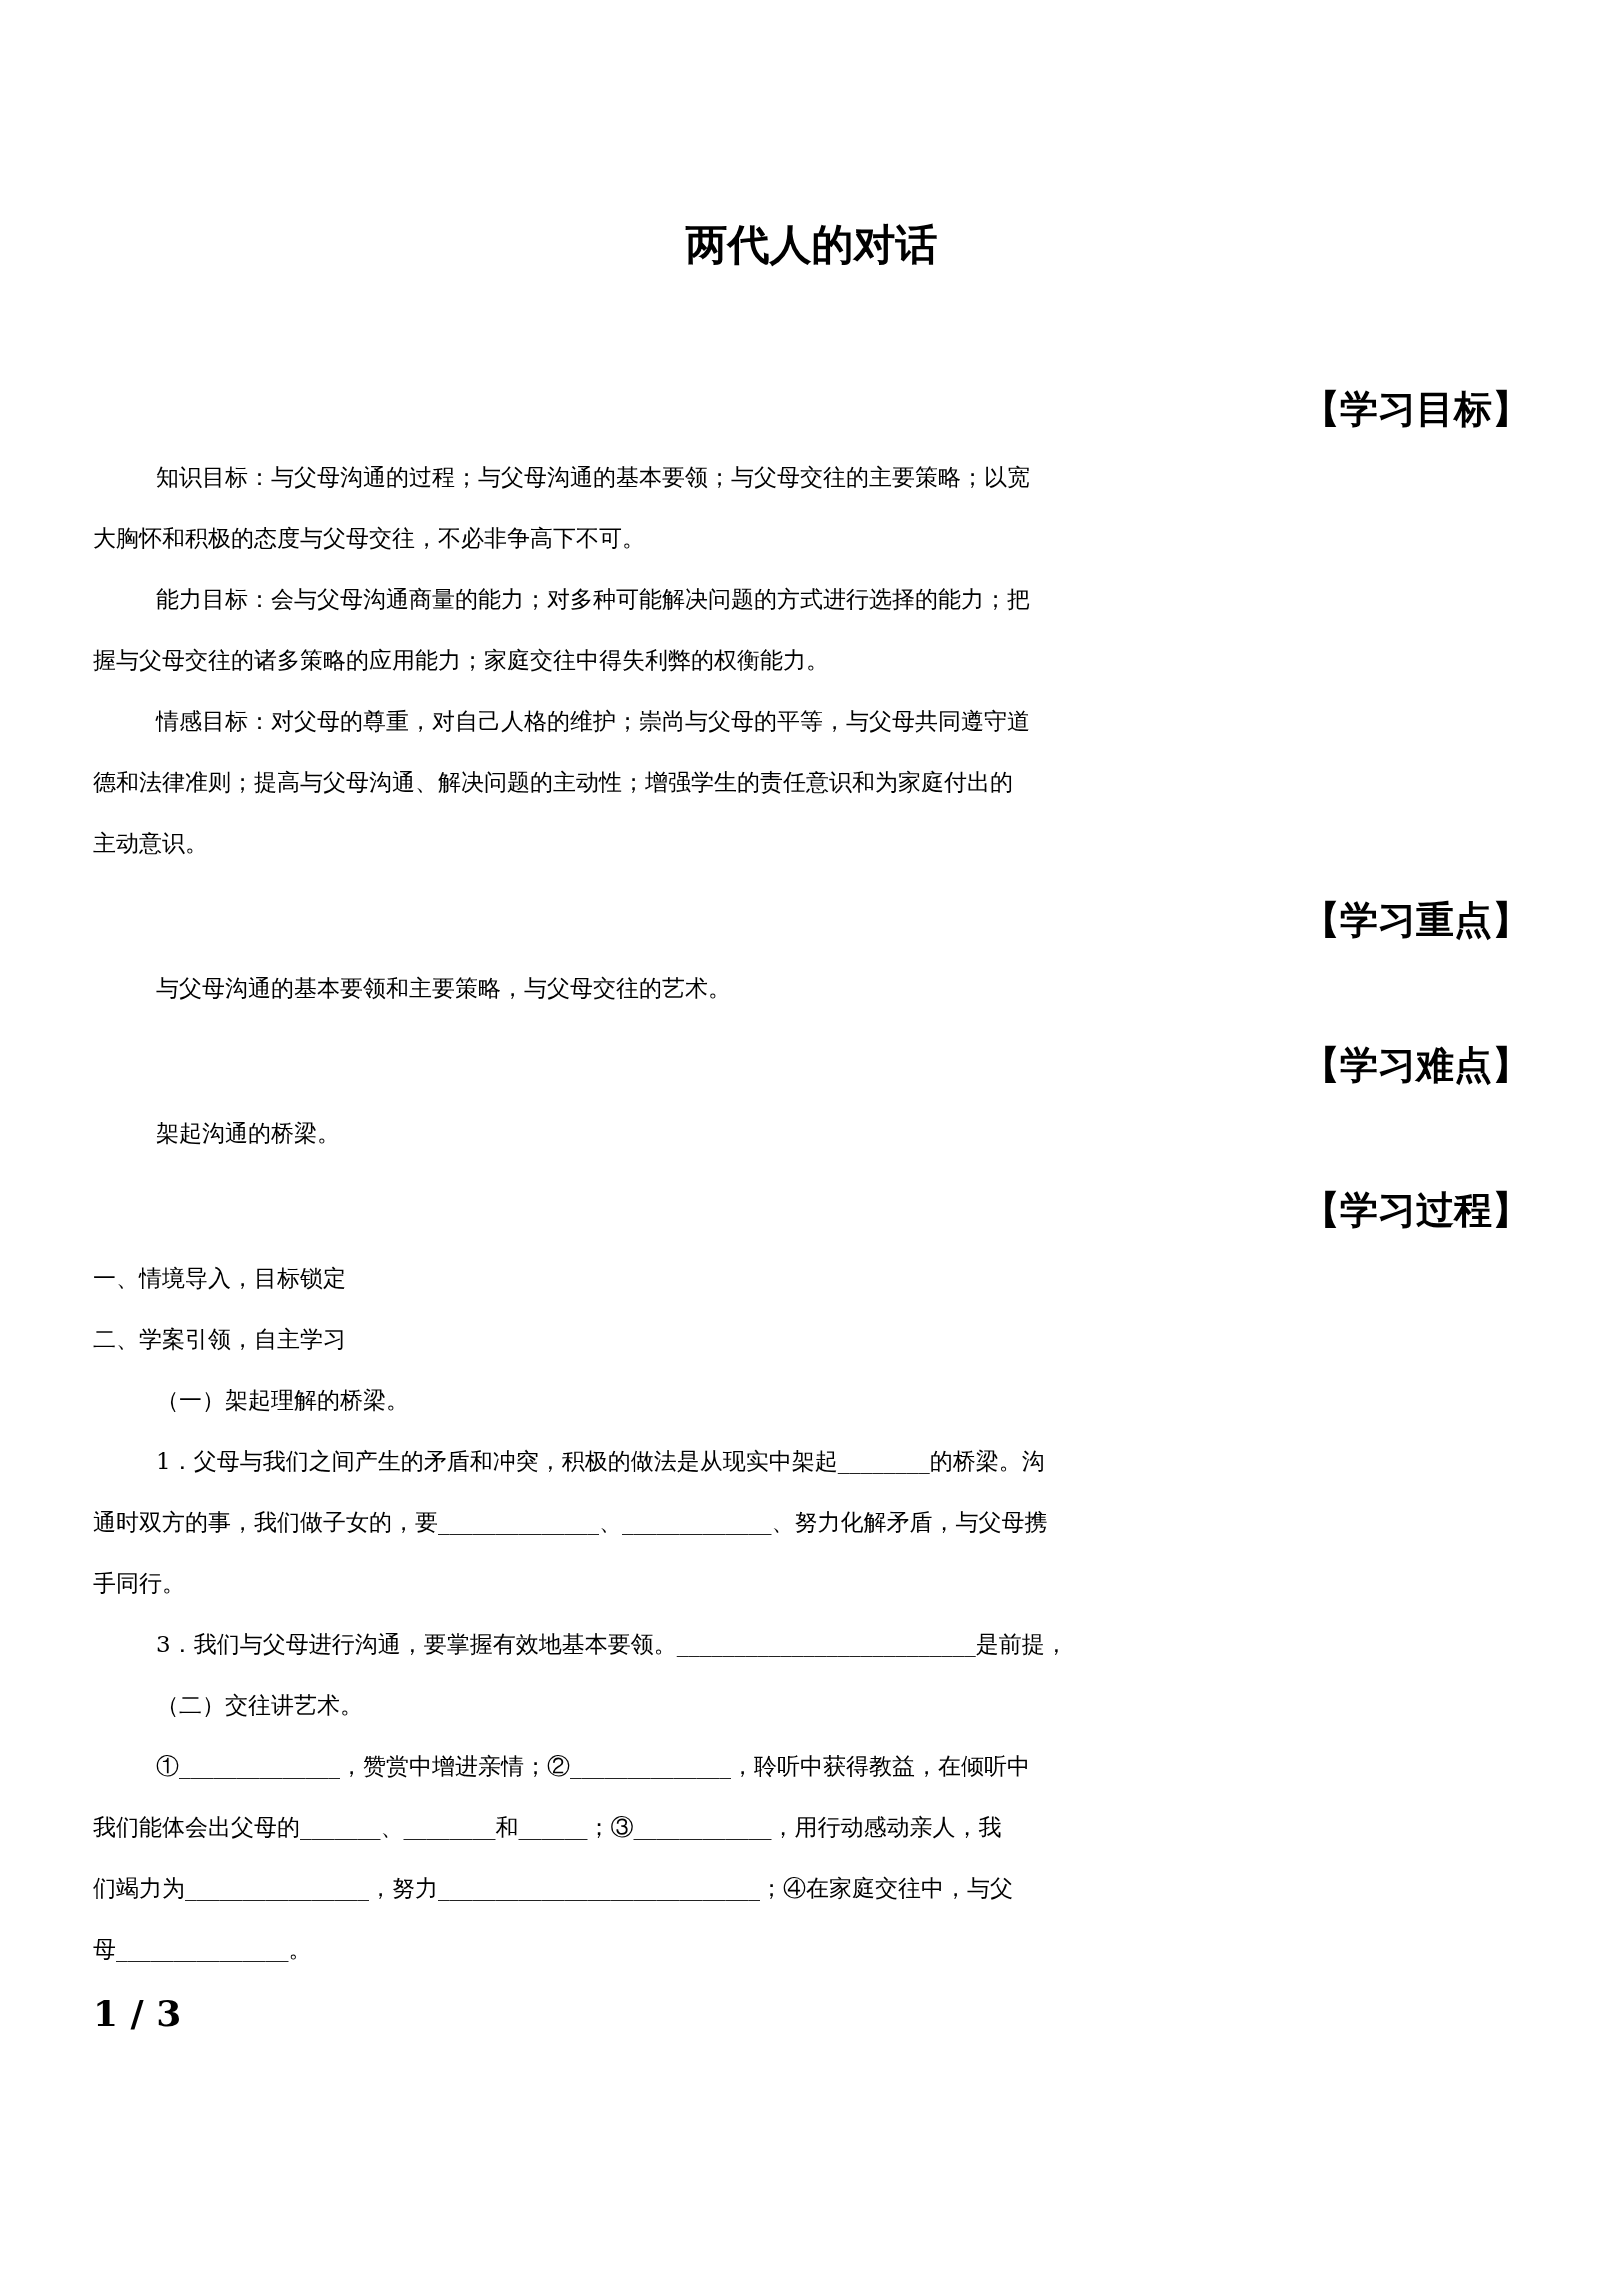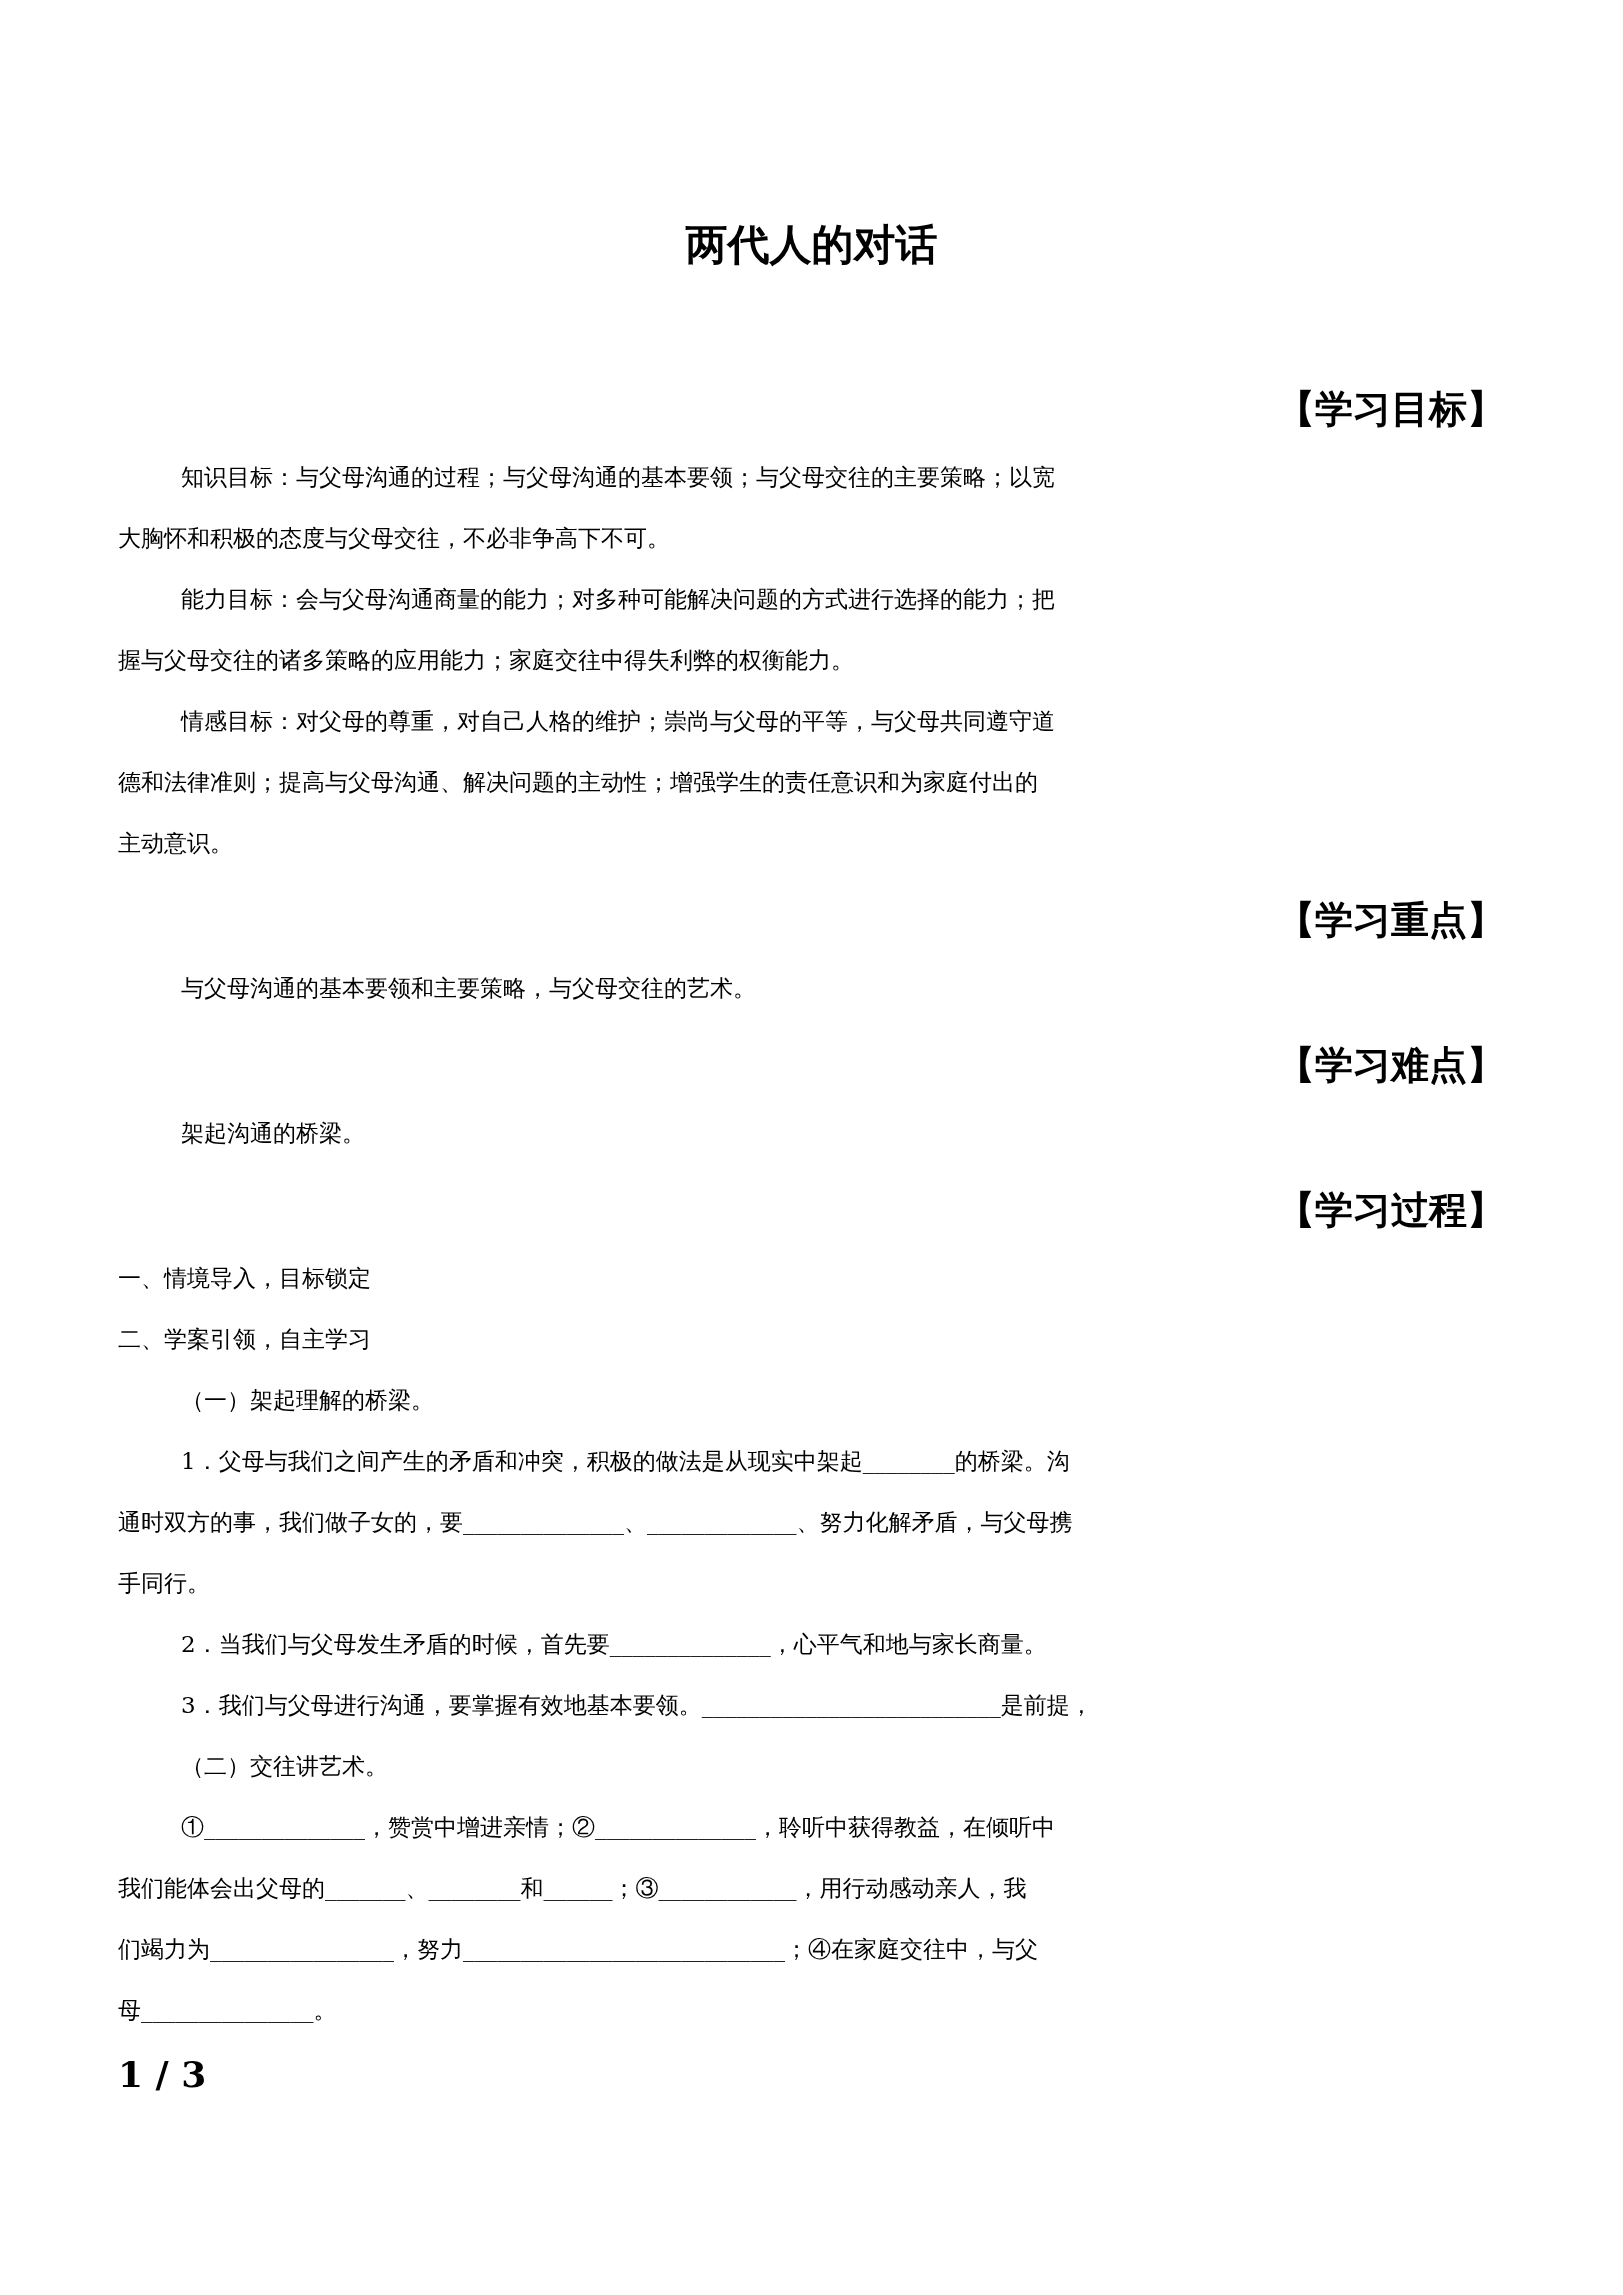--- a/index.html
+++ b/index.html
@@ -2,21 +2,21 @@
 <html style="font-size:11px"><head>
 <meta charset="utf-8">
 <style>
   html, body { margin: 0; padding: 0; background: #ffffff; }
   .page {
     position: relative;
     width: 1623px;
     height: 2295px;
     background: #ffffff;
     box-sizing: border-box;
-    padding: 0 118px;
+    padding: 0 93px;
     overflow: hidden;
     color: #000000;
     font-family: "DejaVu Serif", "Liberation Serif", serif;
   }
   .doc-title {
     margin: 0 0 102px 0;
     padding-top: 217px;
     text-align: center;
     font-size: 42px;
     font-weight: bold;
@@ -65,21 +65,20 @@
       <div class="line indent">与父母沟通的基本要领和主要策略，与父母交往的艺术。</div>
       <div class="h">【学习难点】</div>
       <div class="line indent">架起沟通的桥梁。</div>
       <div class="h">【学习过程】</div>
       <div class="line">一、情境导入，目标锁定</div>
       <div class="line">二、学案引领，自主学习</div>
       <div class="line indent">（一）架起理解的桥梁。</div>
       <div class="line indent">1．父母与我们之间产生的矛盾和冲突，积极的做法是从现实中架起________的桥梁。沟</div>
       <div class="line">通时双方的事，我们做子女的，要______________、_____________、努力化解矛盾，与父母携</div>
       <div class="line">手同行。</div>
-      <div class="line indent">2．当我们与父母发生矛盾的时候，首先要______________，心平气和地与家长商量。</div>
       <div class="line indent">3．我们与父母进行沟通，要掌握有效地基本要领。__________________________是前提，</div>
       <div class="line indent">（二）交往讲艺术。</div>
       <div class="line indent">①______________，赞赏中增进亲情；②______________，聆听中获得教益，在倾听中</div>
       <div class="line">我们能体会出父母的_______、________和______；③____________，用行动感动亲人，我</div>
       <div class="line">们竭力为________________，努力____________________________；④在家庭交往中，与父</div>
       <div class="line">母_______________。</div>
     </div>
 
   <div class="footer">1 / 3</div>
 </div>

